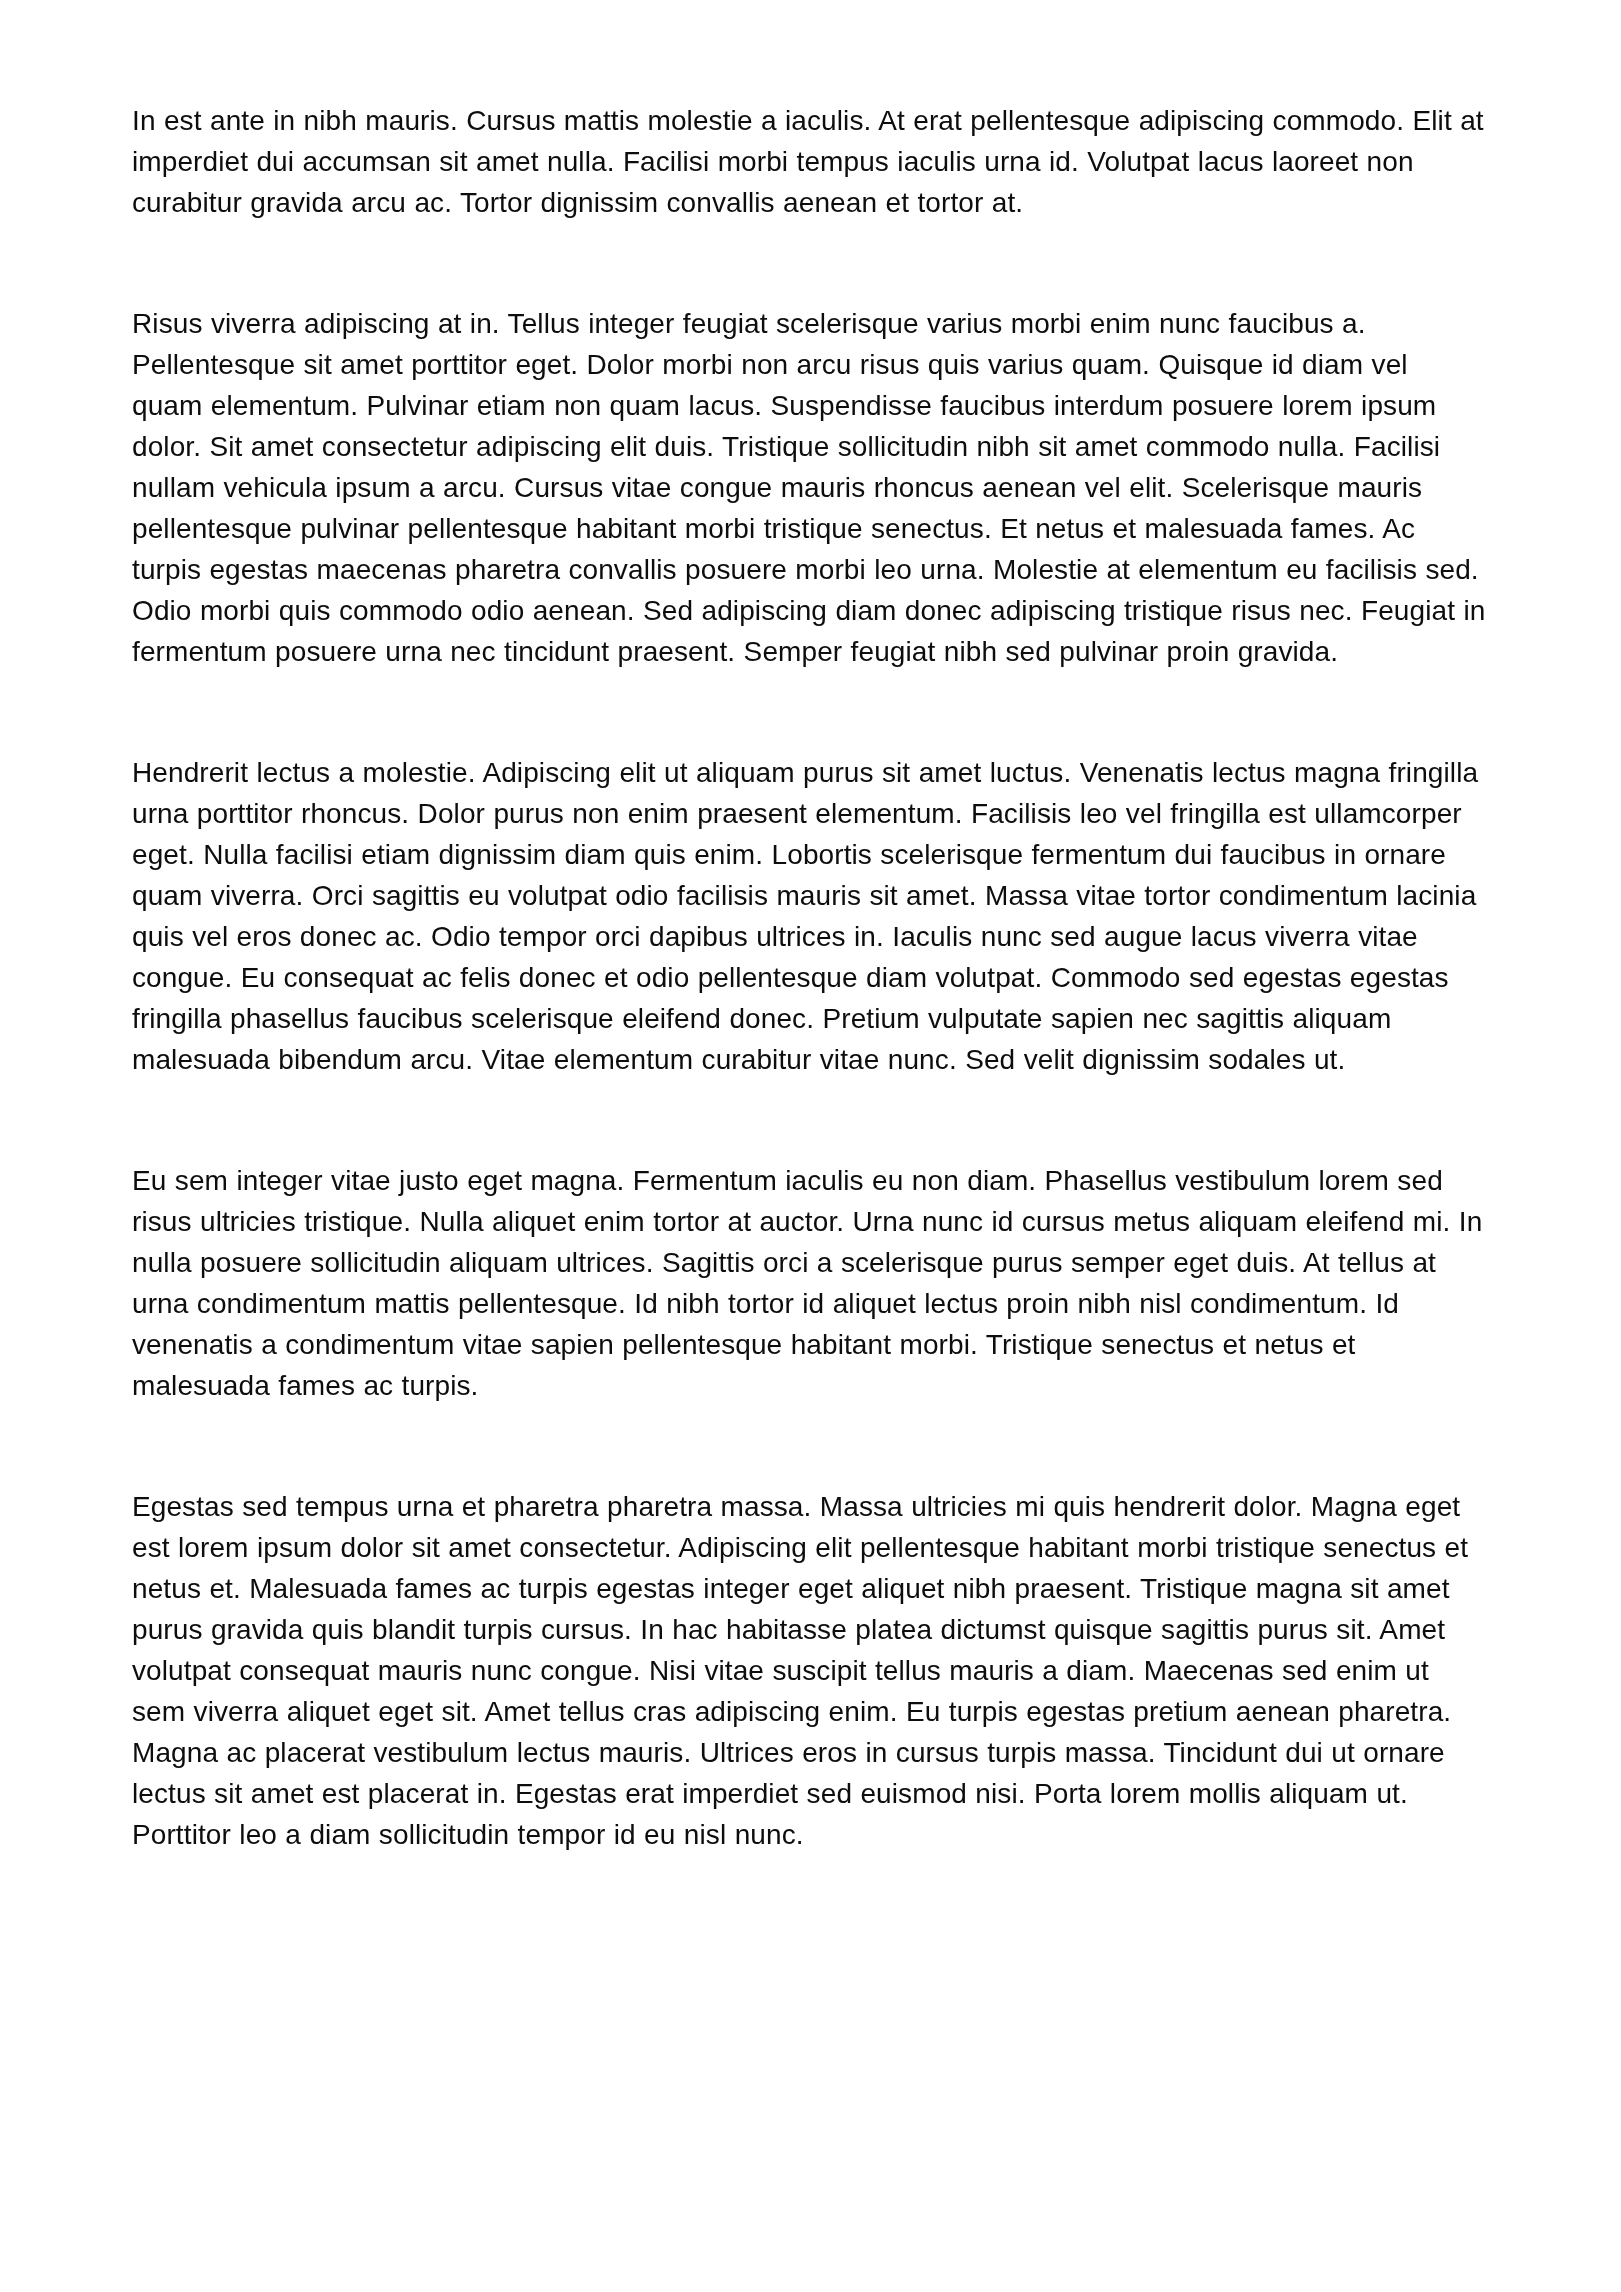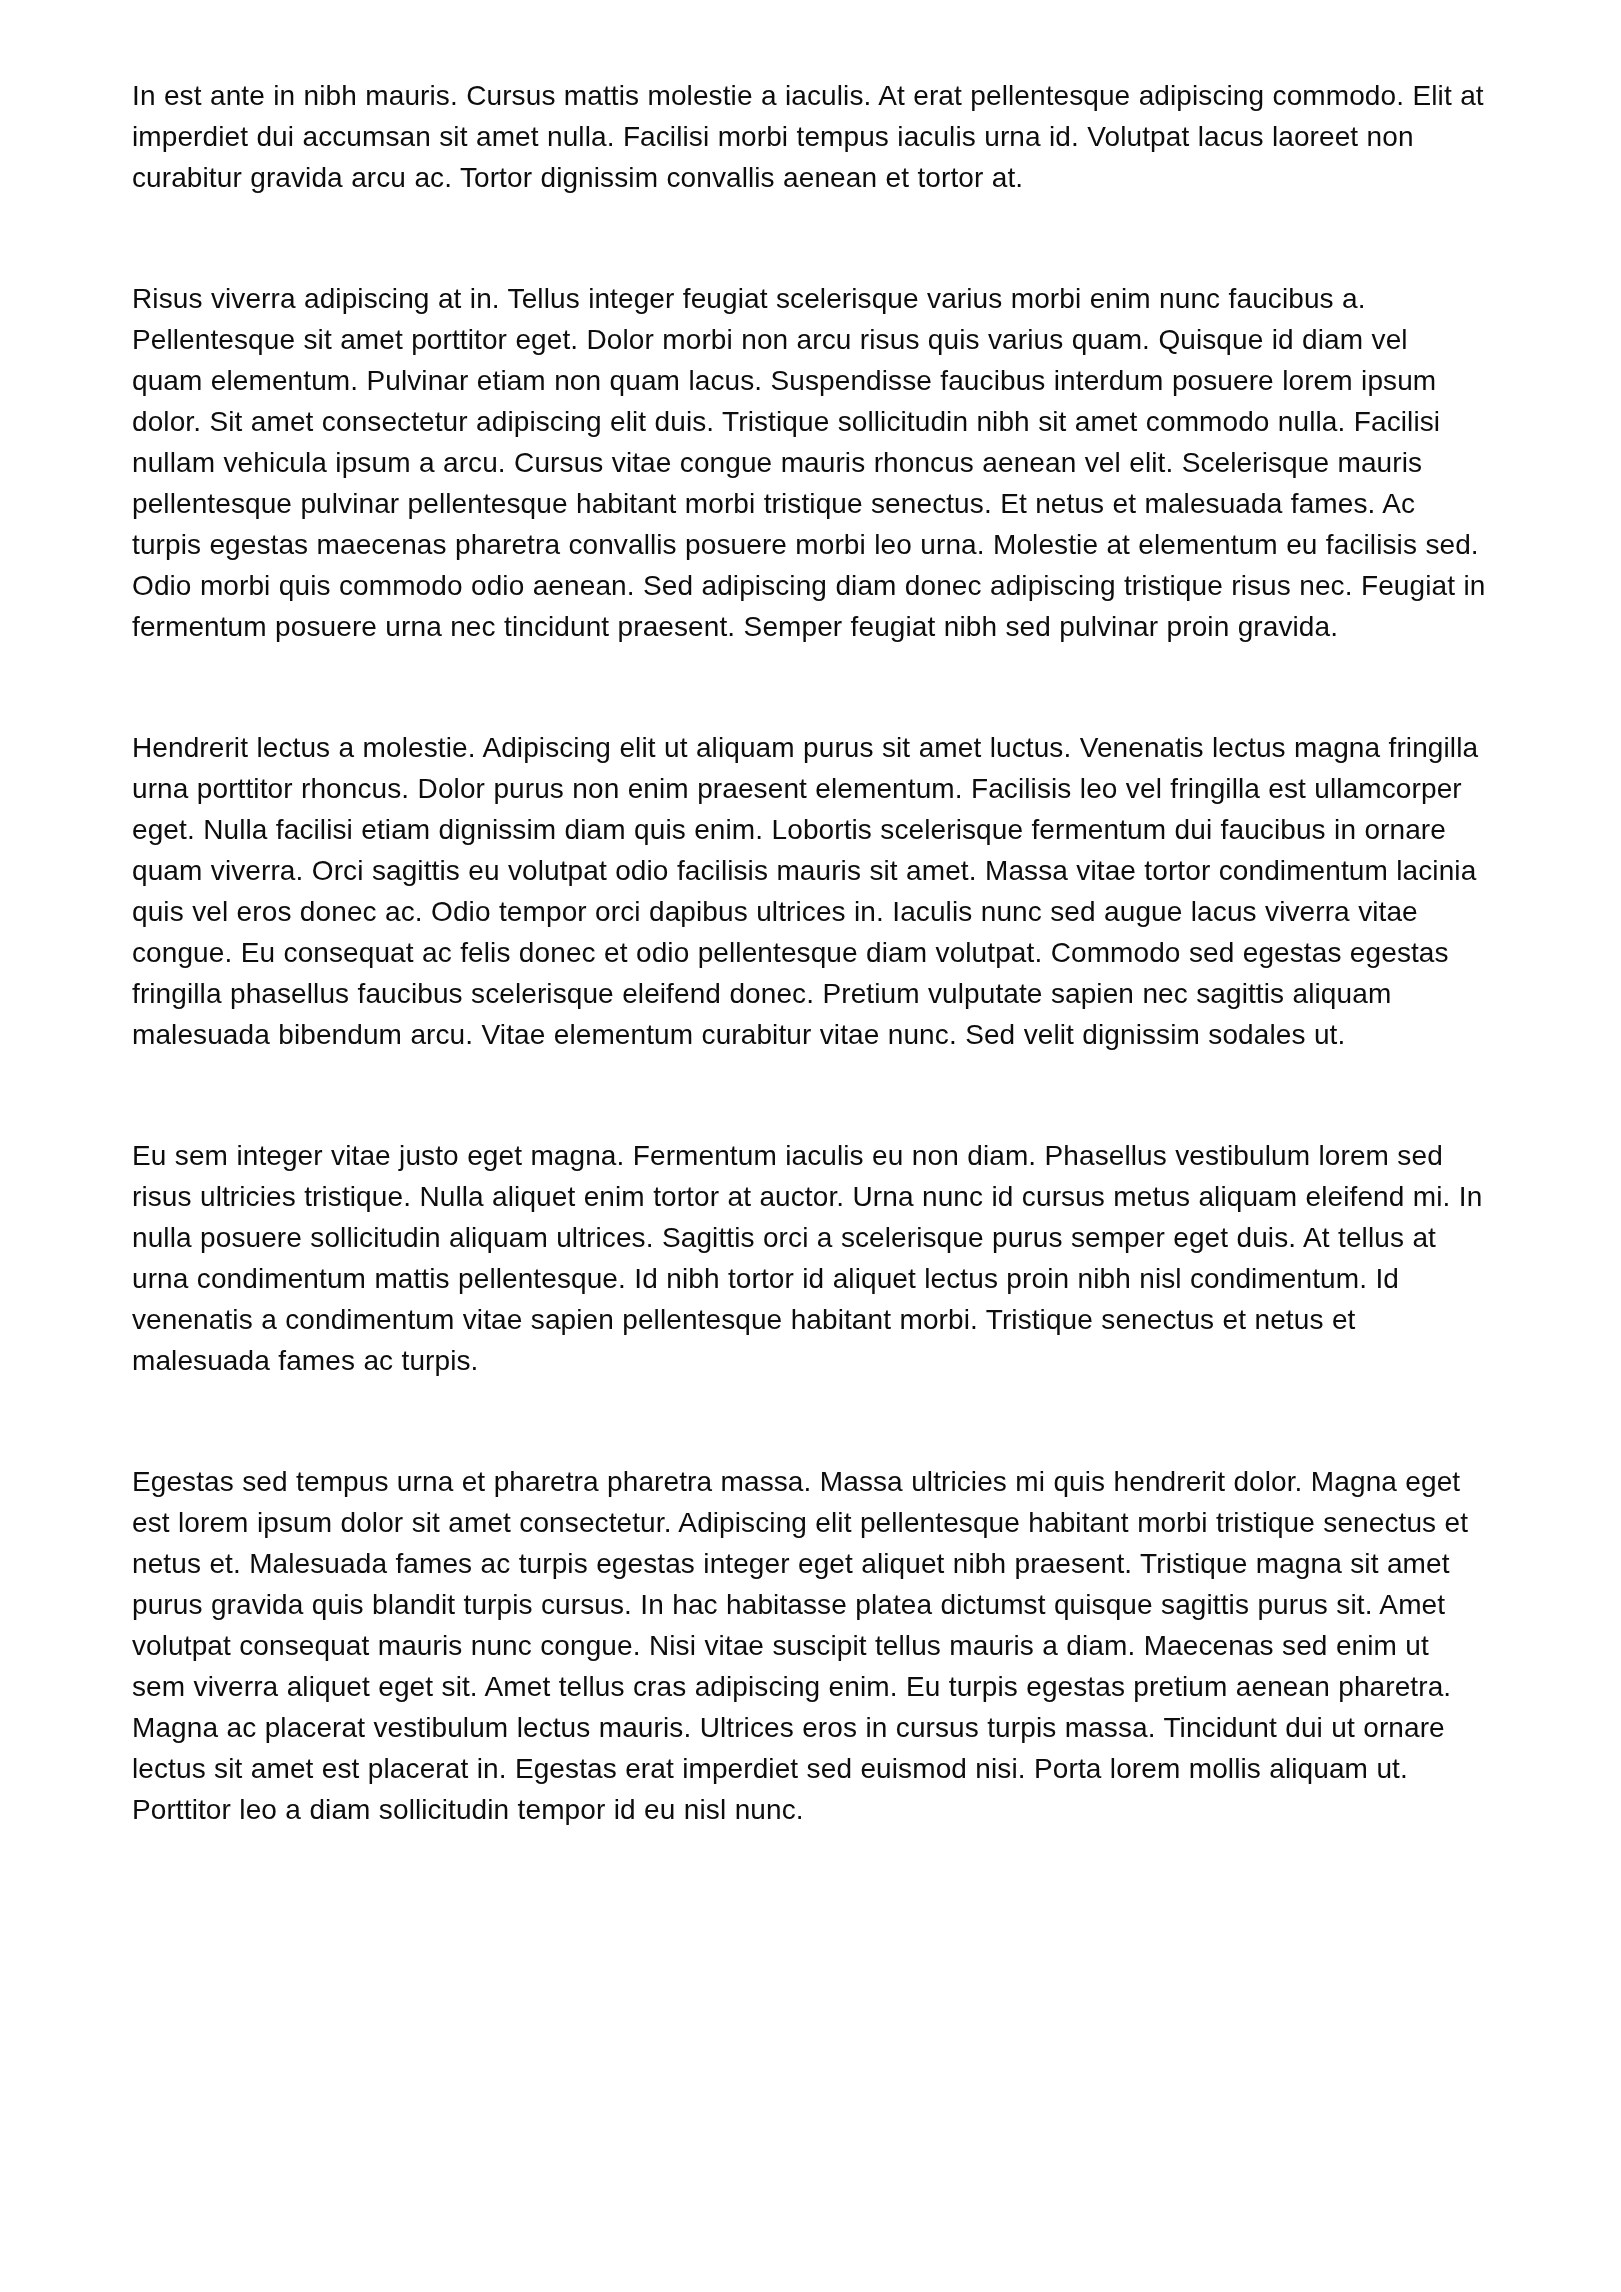--- a/index.html
+++ b/index.html
@@ -12,21 +12,21 @@
       height: 2293px;
       position: relative;
       overflow: hidden;
       font-family: "Liberation Sans", sans-serif;
     }
     .page {
       box-sizing: border-box;
       width: 1621px;
       height: 2293px;
       background: #ffffff;
-      padding: 75px 135px 0 132px;
+      padding: 100px 135px 0 132px;
     }
     .page p {
       margin: 0 0 80px 0;
       font-size: 28px;
       line-height: 41px;
       color: #0d0d0d;
       text-align: left;
       letter-spacing: 0.1px;
       word-spacing: 0.5px;
     }

